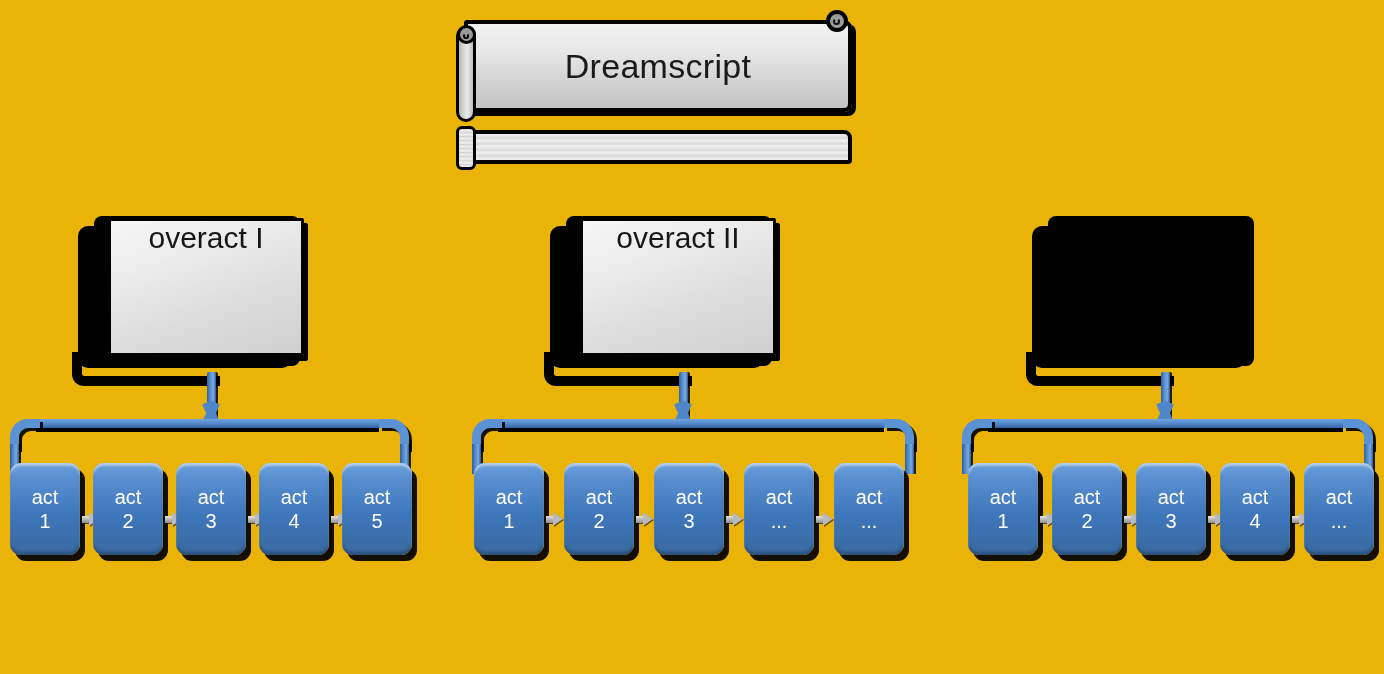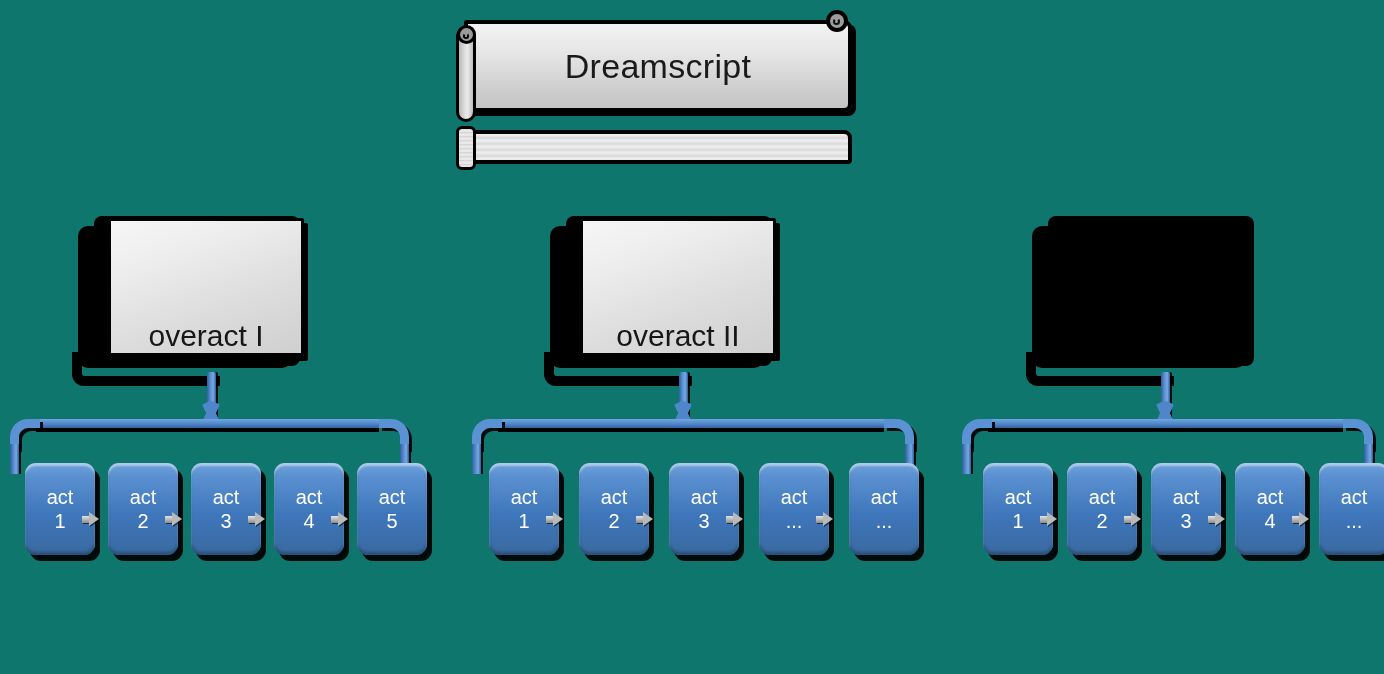--- a/index.html
+++ b/index.html
@@ -8,21 +8,21 @@
     padding: 0;
     background: #808080;
   }
   body {
     font-family: "Liberation Sans", sans-serif;
   }
   #canvas {
     position: relative;
     width: 1384px;
     height: 674px;
-    background: #0f766e;
+    background: #eab308;
     overflow: hidden;
   }
 
   
   .scroll-wrap {
     position: absolute;
     left: 450px;
     top: 8px;
     width: 404px;
     height: 160px;
@@ -171,21 +171,21 @@
     left: 30px;
     top: 6px;
     width: 196px;
     height: 138px;
     background: linear-gradient(160deg, #f6f6f6 0%, #eeeeee 25%, #dcdcdc 65%, #cfcfcf 100%);
     border: 3px solid #000;
     border-radius: 2px;
     box-sizing: border-box;
     box-shadow: 4px 5px 0 #000;
     display: flex;
-    align-items: flex-end;
+    align-items: flex-start;
     justify-content: center;
   }
   .overact .doc-label {
     font-size: 30px;
     color: #171717;
   }
 
   
   .fork {
     position: absolute;
@@ -263,21 +263,20 @@
     box-shadow: 5px 6px 0 rgba(0,0,0,.92),
                 inset 0 3px 2px rgba(255,255,255,.45),
                 inset 0 -3px 3px rgba(0,0,0,.25);
     display: flex;
     flex-direction: column;
     align-items: center;
     justify-content: center;
     color: #fff;
     font-size: 20px;
     line-height: 1.22;
-    margin-left: 15px;
   }
   .act .l1, .act .l2 { display: block; }
 
   .arrow3d {
     position: absolute;
     width: 17px;
     height: 15px;
     top: 512px;
   }
   .arrow3d .shaft {

